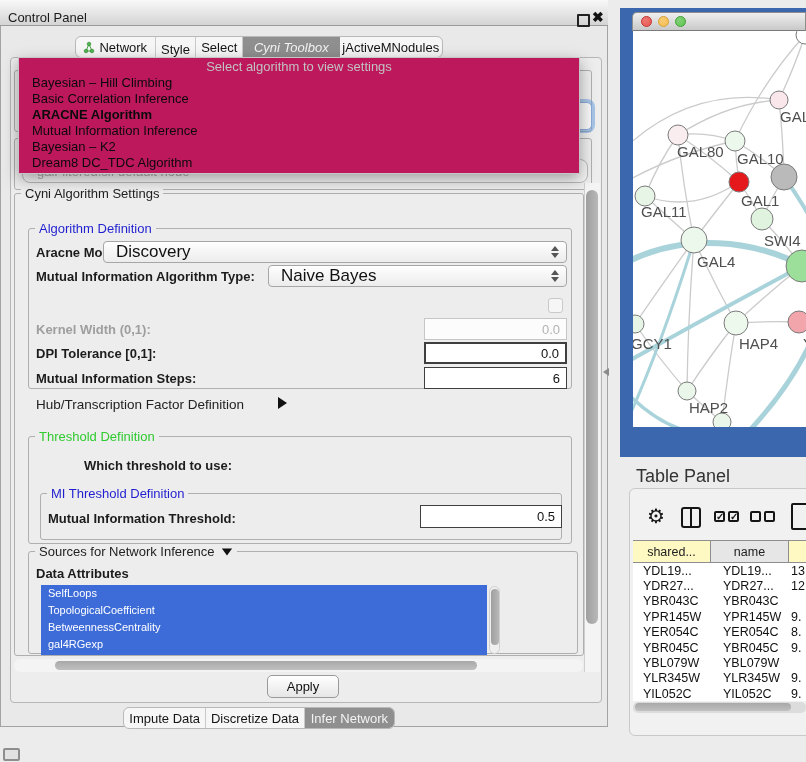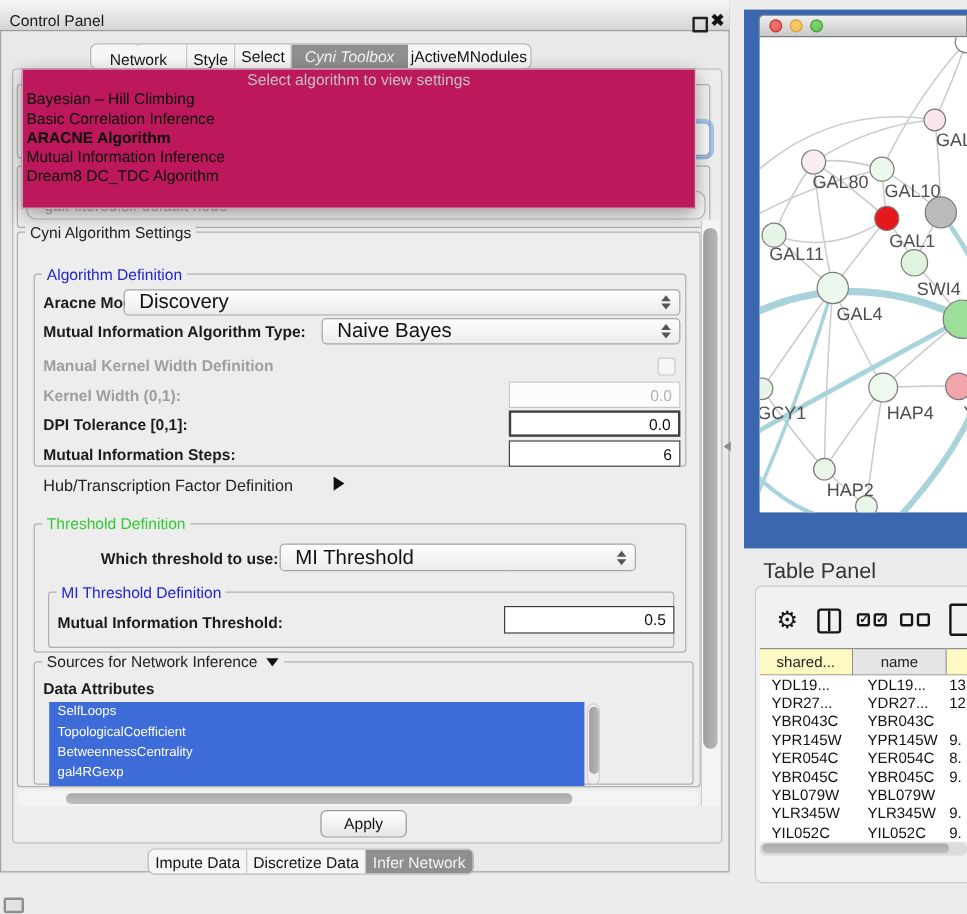--- a/index.html
+++ b/index.html
@@ -36,21 +36,21 @@
     justify-content:flex-end;padding:0 6px;box-sizing:border-box}
   .tfield.strong{border-width:2px}
   .tfield.dis{border:1px solid #C6C6C6;color:#B2B2B2;background:#FCFCFC}
   .cb{width:13px;height:13px;border:1px solid #C9C9C9;border-radius:3px;background:#F6F6F6}
   .tri-right{width:0;height:0;border-top:6px solid transparent;border-bottom:6px solid transparent;border-left:9px solid #111}
   .tri-down{width:0;height:0;border-left:6px solid transparent;border-right:6px solid transparent;border-top:8px solid #111;display:inline-block;margin-left:6px}
   
   .popup{left:18px;top:57px;width:562px;height:117px;background:#be185d;border:1px solid #C6C6C6;
     box-shadow:0 5px 14px rgba(0,0,0,.35);z-index:50;box-sizing:border-box}
   .popup-hint{text-align:center;font-size:13px;color:#C2C2C2;height:16px;line-height:16px;margin-top:1px}
-  .popup-item{font-size:13px;height:16px;line-height:16px;padding-left:3px;color:#0A0A0A;white-space:nowrap}
+  .popup-item{font-size:13px;height:16px;line-height:16px;padding-left:13px;color:#0A0A0A;white-space:nowrap}
   .popup-item.bold{font-weight:bold}
   
   .attr-list{left:41px;top:585px;width:446px;height:70px;background:#3D6CD8;overflow:hidden}
   .attr-item{color:#FFF;font-size:11px;height:17px;line-height:17px;padding-left:7px;white-space:nowrap}
   .vtrack{background:#EFEFEF;border:1px solid #D0D0D0;border-radius:6px;box-sizing:border-box}
   .vthumb{background:linear-gradient(90deg,#9F9F9F,#B8B8B8);border-radius:6px}
   .hthumb{background:linear-gradient(#A8A8A8,#C0C0C0);border-radius:5px}
   .btn{border:1px solid #9A9A9A;border-radius:5px;background:linear-gradient(#FFFFFF,#E6E6E6);
     font-size:13px;color:#111;display:flex;align-items:center;justify-content:center;box-sizing:border-box}
   
@@ -81,21 +81,21 @@
 
 <div class="screen">
 
   <div class="abs cp-win"></div>
   <div class="abs cp-titlebar"></div>
   <div class="abs cp-title">Control Panel</div>
   <div class="abs float-ic"></div>
   <div class="abs close-ic">✖</div>
 
   <div class="abs tabstrip" style="left:75px;top:36px;width:368px;height:22px" id="top-tabs">
-      <div class="seg" style="width: 80px; flex-direction: column;">
+      <div class="seg" style="width: 80px;">
         <svg width="12" height="13">
           <path d="M3,10 L6,3 L9,10 Z" fill="none" stroke="#3FA53F" stroke-width="1"></path>
           <circle cx="3" cy="10" r="1.8" fill="#4CB84C" stroke="#2E7D2E" stroke-width=".6"></circle>
           <circle cx="6" cy="3" r="1.8" fill="#4CB84C" stroke="#2E7D2E" stroke-width=".6"></circle>
           <circle cx="9" cy="10" r="1.8" fill="#4CB84C" stroke="#2E7D2E" stroke-width=".6"></circle>
         </svg>
         <span>Network</span>
       </div>
       <div class="seg" style="width: 41px; align-items: flex-end;">
         <span>Style</span>
@@ -130,21 +130,20 @@
   <div class="abs lbl" style="left:36px;top:245px">Aracne Mode:</div>
   <div class="abs combo" style="left:103px;top:241px;width:464px;height:22px">
     <span>Discovery</span>
     <span class="stepper"></span>
   </div>
   <div class="abs lbl" style="left:36px;top:269px">Mutual Information Algorithm Type:</div>
   <div class="abs combo" style="left:268px;top:265px;width:299px;height:22px">
     <span>Naive Bayes</span>
     <span class="stepper"></span>
   </div>
-  <div class="abs lbl dis" style="left:36px;top:297px">Manual Kernel Width Definition</div>
   <div class="abs cb" style="left:548px;top:298px"></div>
   <div class="abs lbl dis" style="left:36px;top:322px">Kernel Width (0,1):</div>
   <div class="abs tfield dis" style="left:424px;top:318px;width:143px;height:22px">
     <span>0.0</span>
   </div>
   <div class="abs lbl" style="left:36px;top:346px">DPI Tolerance [0,1]:</div>
   <div class="abs tfield strong" style="left:424px;top:342px;width:143px;height:22px">
     <span>0.0</span>
   </div>
   <div class="abs lbl" style="left:36px;top:371px">Mutual Information Steps:</div>
@@ -152,24 +151,20 @@
     <span>6</span>
   </div>
 
   <div class="abs plain" style="left:36px;top:397px;font-size:13.5px">Hub/Transcription Factor Definition</div>
   <div class="abs tri-right" style="left:278px;top:397px"></div>
 
   <div class="abs groupbox" style="left:28px;top:436px;width:544px;height:108px">
     <span class="gb-title green">Threshold Definition</span>
   </div>
   <div class="abs lbl" style="left:84px;top:458px">Which threshold to use:</div>
-  <div class="abs combo" style="left:233px;top:453px;width:297px;height:23px">
-    <span>MI Threshold</span>
-    <span class="stepper"></span>
-  </div>
   <div class="abs groupbox" style="left:40px;top:493px;width:522px;height:47px">
     <span class="gb-title blue">MI Threshold Definition</span>
   </div>
   <div class="abs lbl" style="left:48px;top:511px">Mutual Information Threshold:</div>
   <div class="abs tfield" style="left:420px;top:505px;width:142px;height:23px">
     <span>0.5</span>
   </div>
 
   <div class="abs groupbox" style="left:28px;top:551px;width:550px;height:103px">
     <span class="gb-title" style="display:flex;align-items:center">
@@ -207,20 +202,21 @@
       </div>
     </div>
 
   <div class="abs popup">
     <div class="popup-hint">Select algorithm to view settings</div>
     <div id="popup-items">
         <div class="popup-item">Bayesian – Hill Climbing</div>
         <div class="popup-item">Basic Correlation Inference</div>
         <div class="popup-item bold">ARACNE Algorithm</div>
         <div class="popup-item">Mutual Information Inference</div>
+        <div class="popup-item">Bayesian – K2</div>
         <div class="popup-item">Dream8 DC_TDC Algorithm</div>
       </div>
   </div>
 
   <div class="abs splitter-arrow"></div>
 
   <div class="abs blue-panel"></div>
   <div class="abs net-titlebar">
     <span id="traffic-lights"><span class="light" style="left: 8px; background: radial-gradient(circle at 35% 30%, rgba(255, 255, 255, 0.2), rgb(233, 86, 79)) rgb(233, 86, 79); border: 1px solid rgb(193, 59, 54); box-sizing: border-box;"></span><span class="light" style="left: 25px; background: radial-gradient(circle at 35% 30%, rgba(255, 255, 255, 0.2), rgb(246, 190, 80)) rgb(246, 190, 80); border: 1px solid rgb(215, 161, 61); box-sizing: border-box;"></span><span class="light" style="left: 42px; background: radial-gradient(circle at 35% 30%, rgba(255, 255, 255, 0.2), rgb(98, 197, 84)) rgb(98, 197, 84); border: 1px solid rgb(69, 163, 58); box-sizing: border-box;"></span></span>
   </div>

